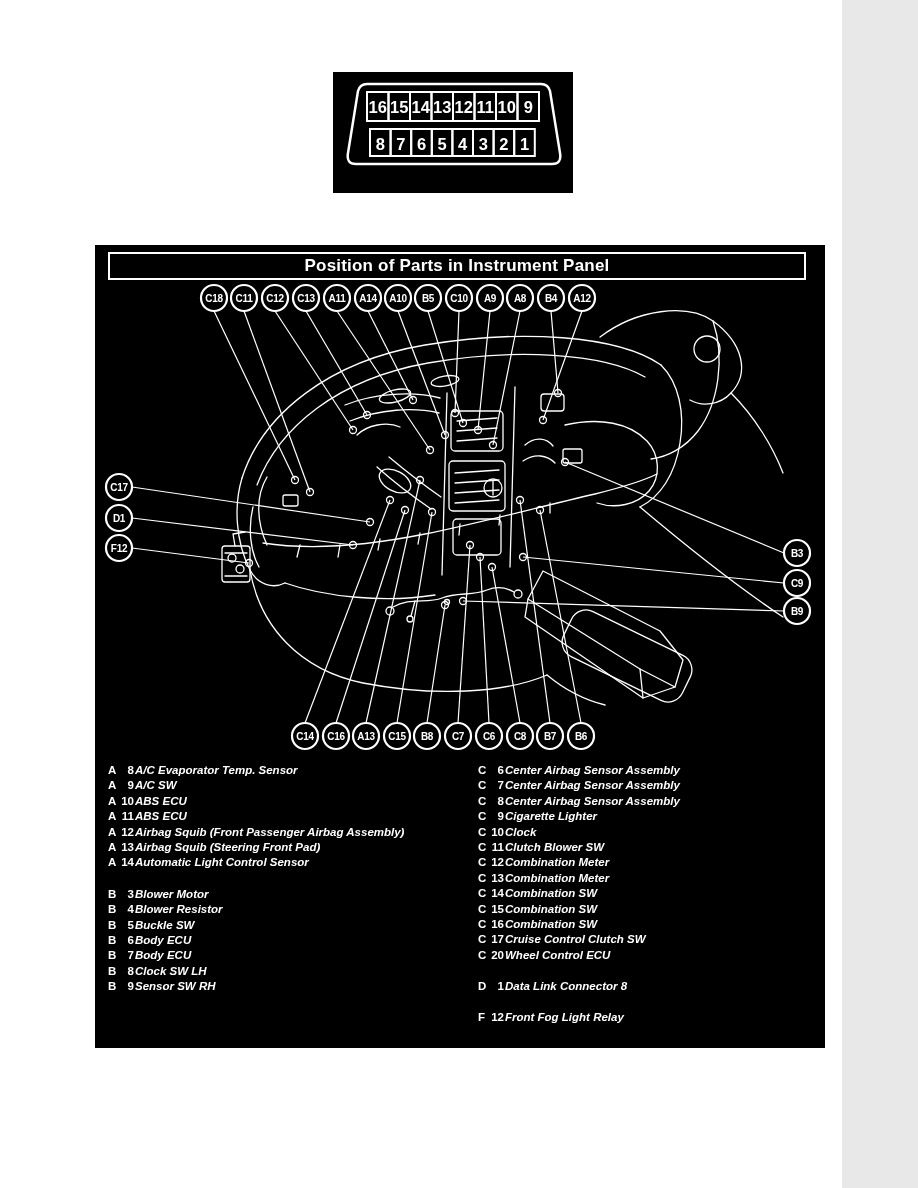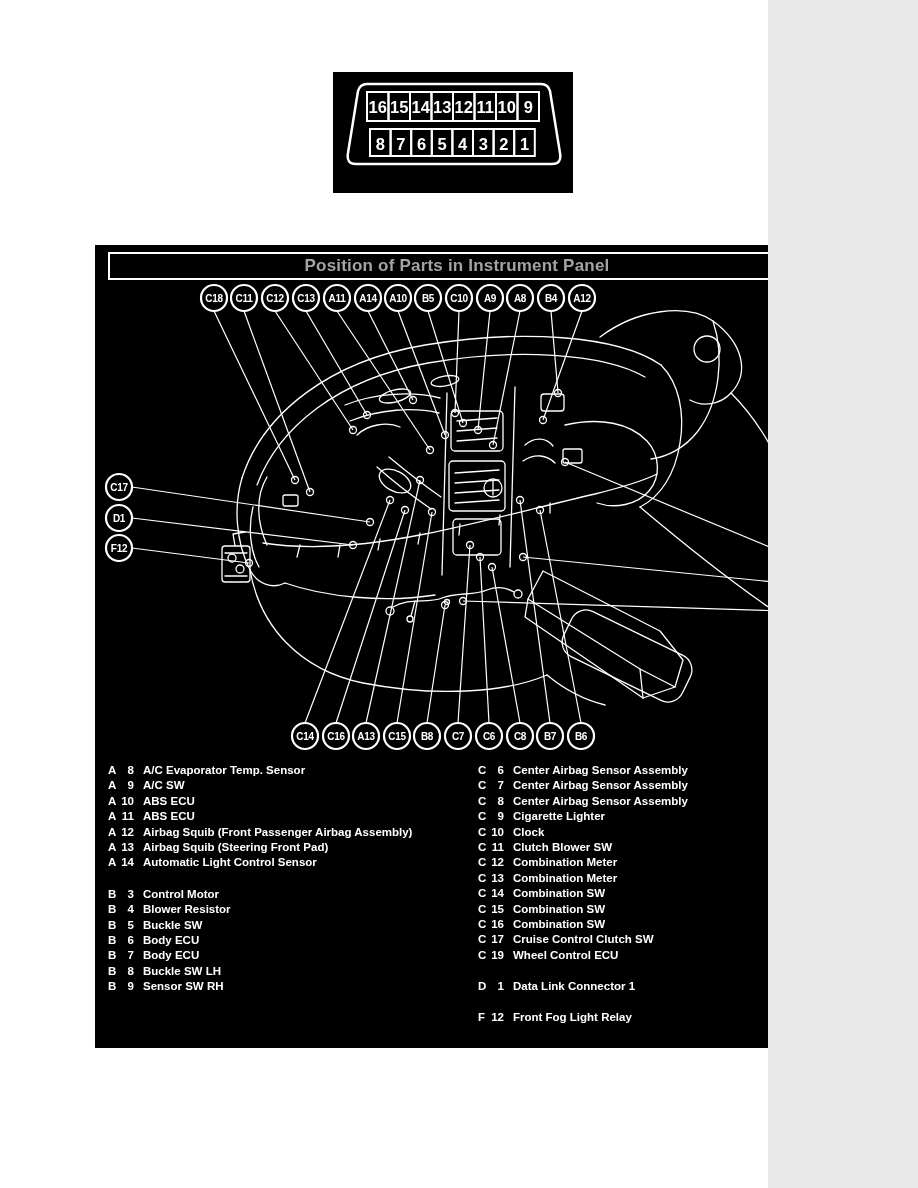--- a/index.html
+++ b/index.html
@@ -1,51 +1,51 @@
 <!DOCTYPE html>
 <html><head>
 <meta charset="utf-8">
 <style>
   html,body{margin:0;padding:0;background:#e8e8e8;}
   .page{
-    position:relative;width:768px;height:1188px;background:#ffffff;
+    position:relative;width:842px;height:1188px;background:#ffffff;
     font-family:"Liberation Sans", sans-serif;overflow:hidden;
   }
   
   .conn-block{
     position:absolute;left:333px;top:72px;width:240px;height:121px;
     background:#000;
   }
   .conn-block svg{display:block;}
   
   .panel{
     position:absolute;left:95px;top:245px;width:730px;height:803px;
     background:#000;color:#fff;
   }
   .title-box{
     position:absolute;left:13px;top:7px;width:698px;height:28px;
     border:2px solid #fff;box-sizing:border-box;
     display:flex;align-items:center;justify-content:center;
   }
   .title-box span{
-    font-size:17px;font-weight:bold;letter-spacing:0.2px;color:#a3a3a3;white-space:nowrap;
+    font-size:17px;font-weight:bold;letter-spacing:0.2px;color:#ffffff;white-space:nowrap;
   }
   .diagram-svg{position:absolute;left:0;top:0;}
   
   .legend-col{position:absolute;top:518px;}
   .legend-col.left{left:13px;width:360px;}
   .legend-col.right{left:383px;width:340px;}
   .legend-group{margin-bottom:16px;}
   .legend-row{
     display:flex;height:15.4px;line-height:15.4px;
     font-size:11.5px;font-weight:bold;color:#fff;white-space:nowrap;
   }
   .legend-row .l{display:inline-block;width:12px;text-align:left;}
   .legend-row .n{display:inline-block;width:14px;text-align:right;}
-  .legend-row .d{padding-left:9px;}
+  .legend-row .d{padding-left:1px;font-style:italic;}
 </style>
 </head>
 <body>
 
 <div class="page">
 
   <div class="conn-block">
     <svg id="conn-svg" width="240" height="121" viewBox="0 0 240 121">
       <path d="M34,12 L208,12 Q215,12 217,19 L227,81 Q229,92 219,92 L23,92 Q13,92 15,81 L25,19 Q27,12 34,12 Z" fill="none" stroke="#fff" stroke-width="2.5"></path>
       <g id="pin-layer">
@@ -362,21 +362,21 @@
           <div class="legend-row">
             <span class="l">A</span>
             <span class="n">14</span>
             <span class="d">Automatic Light Control Sensor</span>
           </div>
         </div>
         <div class="legend-group">
           <div class="legend-row">
             <span class="l">B</span>
             <span class="n">3</span>
-            <span class="d">Control Motor</span>
+            <span class="d">Blower Motor</span>
           </div>
           <div class="legend-row">
             <span class="l">B</span>
             <span class="n">4</span>
             <span class="d">Blower Resistor</span>
           </div>
           <div class="legend-row">
             <span class="l">B</span>
             <span class="n">5</span>
             <span class="d">Buckle SW</span>
@@ -387,21 +387,21 @@
             <span class="d">Body ECU</span>
           </div>
           <div class="legend-row">
             <span class="l">B</span>
             <span class="n">7</span>
             <span class="d">Body ECU</span>
           </div>
           <div class="legend-row">
             <span class="l">B</span>
             <span class="n">8</span>
-            <span class="d">Buckle SW LH</span>
+            <span class="d">Clock SW LH</span>
           </div>
           <div class="legend-row">
             <span class="l">B</span>
             <span class="n">9</span>
             <span class="d">Sensor SW RH</span>
           </div>
         </div>
       </div>
     <div class="legend-col right" id="legend-right">
         <div class="legend-group">
@@ -460,29 +460,29 @@
             <span class="n">16</span>
             <span class="d">Combination SW</span>
           </div>
           <div class="legend-row">
             <span class="l">C</span>
             <span class="n">17</span>
             <span class="d">Cruise Control Clutch SW</span>
           </div>
           <div class="legend-row">
             <span class="l">C</span>
-            <span class="n">19</span>
+            <span class="n">20</span>
             <span class="d">Wheel Control ECU</span>
           </div>
         </div>
         <div class="legend-group">
           <div class="legend-row">
             <span class="l">D</span>
             <span class="n">1</span>
-            <span class="d">Data Link Connector 1</span>
+            <span class="d">Data Link Connector 8</span>
           </div>
         </div>
         <div class="legend-group">
           <div class="legend-row">
             <span class="l">F</span>
             <span class="n">12</span>
             <span class="d">Front Fog Light Relay</span>
           </div>
         </div>
       </div>

